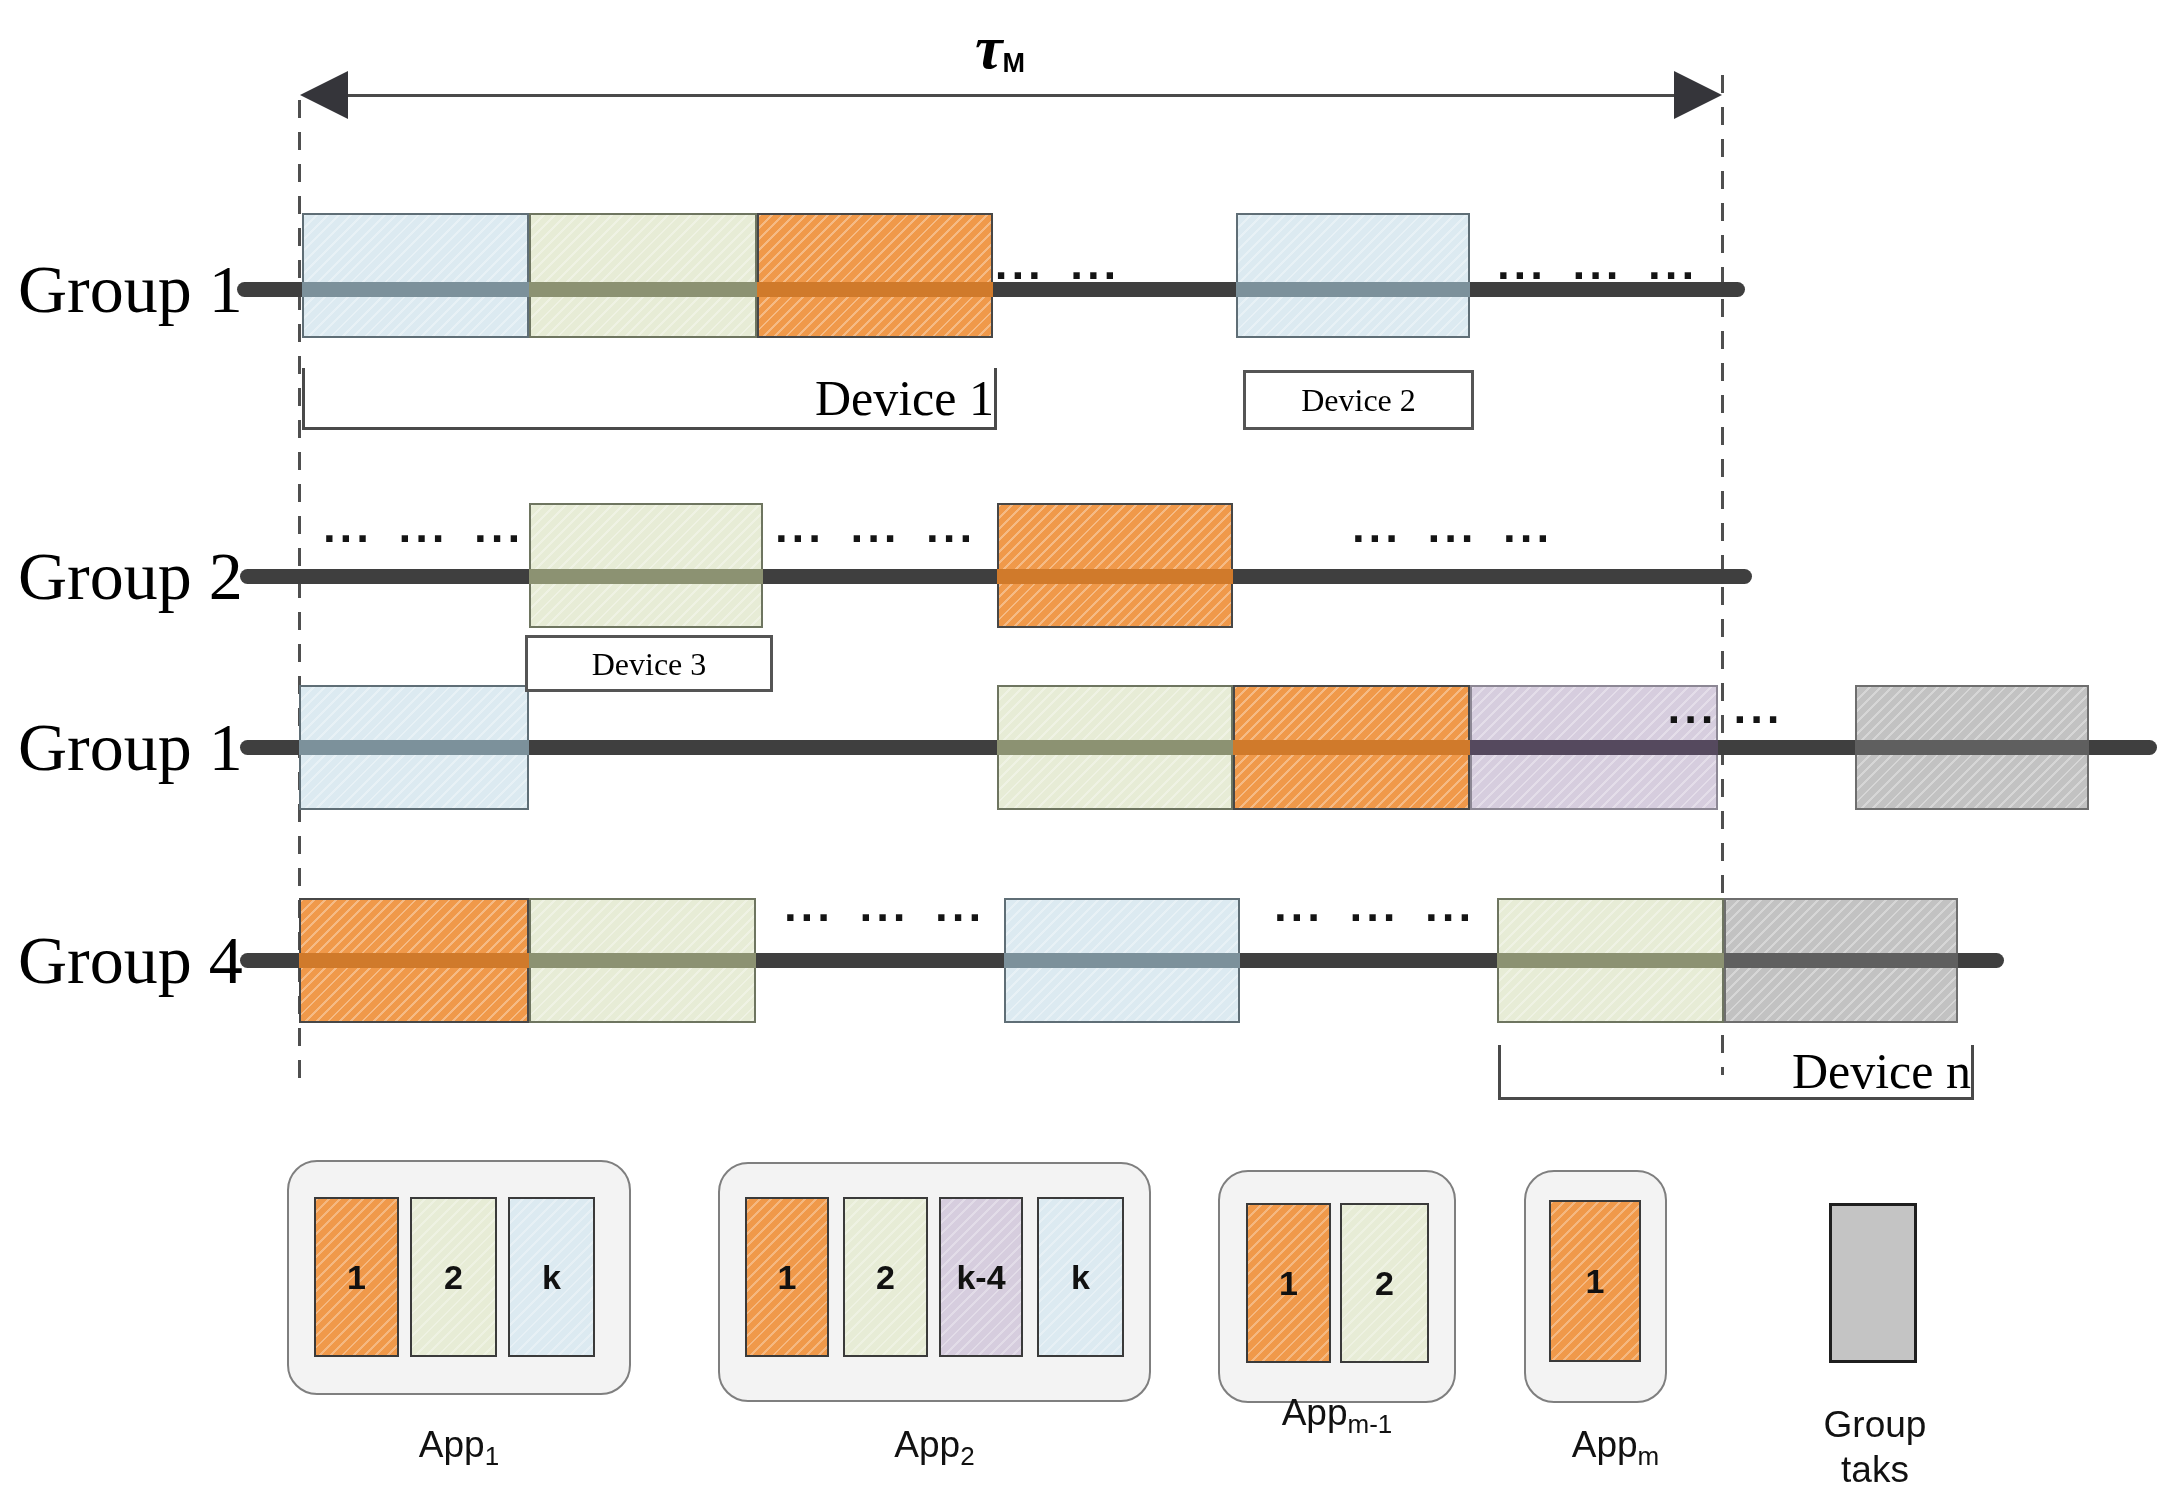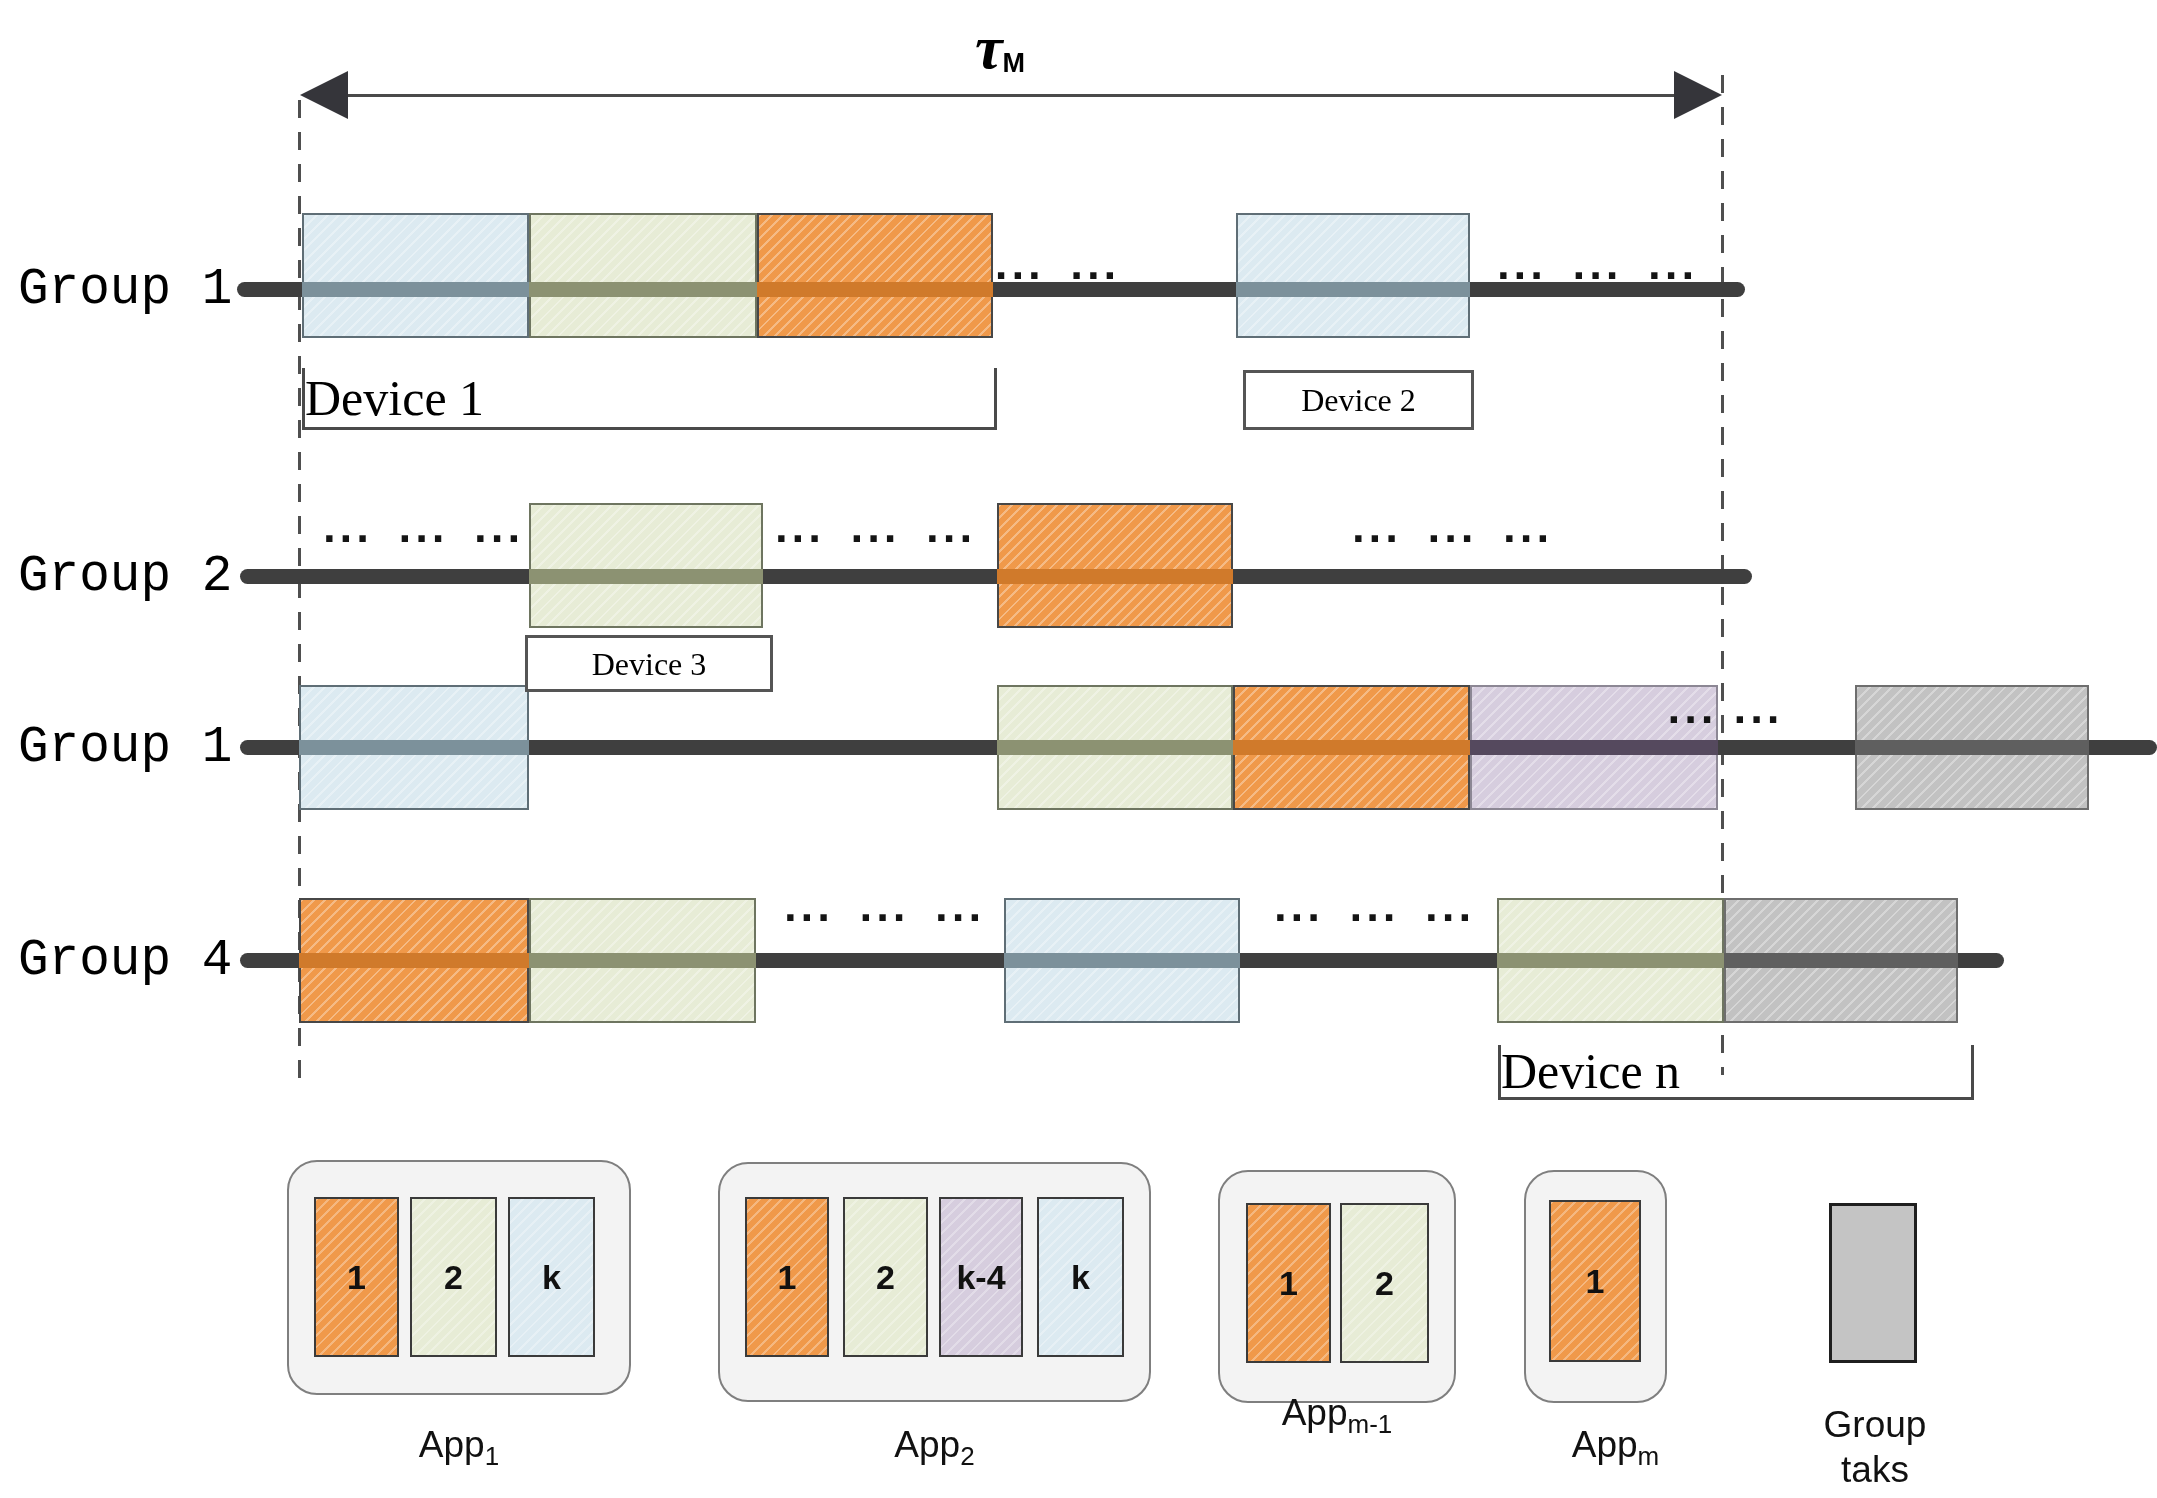--- a/index.html
+++ b/index.html
@@ -4,21 +4,21 @@
 <style>
   html,body{margin:0;padding:0;background:#ffffff;}
   #canvas{
     position:relative;width:2157px;height:1498px;background:#ffffff;
     overflow:hidden;font-family:"Liberation Serif",serif;color:#000;
   }
   
   .tline{position:absolute;height:15px;border-radius:8px;z-index:1;}
   .group-label{
     position:absolute;left:18px;width:200px;text-align:center;
-    font-size:51px;transform:translateY(-50%);z-index:4;white-space:nowrap;font-family:Liberation Mono, monospace;
+    font-size:68px;transform:translateY(-50%);z-index:4;white-space:nowrap;
   }
   .block{position:absolute;box-sizing:border-box;border:2px solid #4a4a4a;z-index:2;}
   .stripe{position:absolute;left:-2px;right:-2px;height:15px;z-index:3;}
   .dots{
     position:absolute;transform:translate(-50%,-50%);z-index:4;white-space:nowrap;
     font-family:"DejaVu Sans",sans-serif;font-weight:900;font-size:36px;
     letter-spacing:3px;word-spacing:10px;color:#141414;
   }
   
   .tau-label{position:absolute;left:930px;top:12px;width:140px;text-align:center;z-index:5;}
@@ -27,21 +27,21 @@
   .arrow-line{position:absolute;height:3px;background:#4a4a4a;z-index:1;}
   .arrow-head{position:absolute;width:0;height:0;border-style:solid;z-index:2;}
   .dashv{
     position:absolute;width:3px;z-index:0;
     background:repeating-linear-gradient(180deg,#4f4f4f 0 18px,rgba(0,0,0,0) 18px 32px);
   }
   
   .bracket{
     position:absolute;box-sizing:border-box;z-index:4;
     border-left:3px solid #4a4a4a;border-right:3px solid #4a4a4a;border-bottom:3px solid #4a4a4a;
-    display:flex;align-items:center;justify-content:flex-start;
+    display:flex;align-items:center;justify-content:flex-end;
   }
   .bracket .lbl{font-size:50px;line-height:1;white-space:nowrap;}
   .dbox{
     position:absolute;box-sizing:border-box;z-index:4;background:#ffffff;
     border:3px solid #555;display:flex;align-items:center;justify-content:center;
   }
   .dbox .lbl{font-size:32px;line-height:1;white-space:nowrap;}
   
   .app{
     position:absolute;box-sizing:border-box;background:#F3F3F3;

